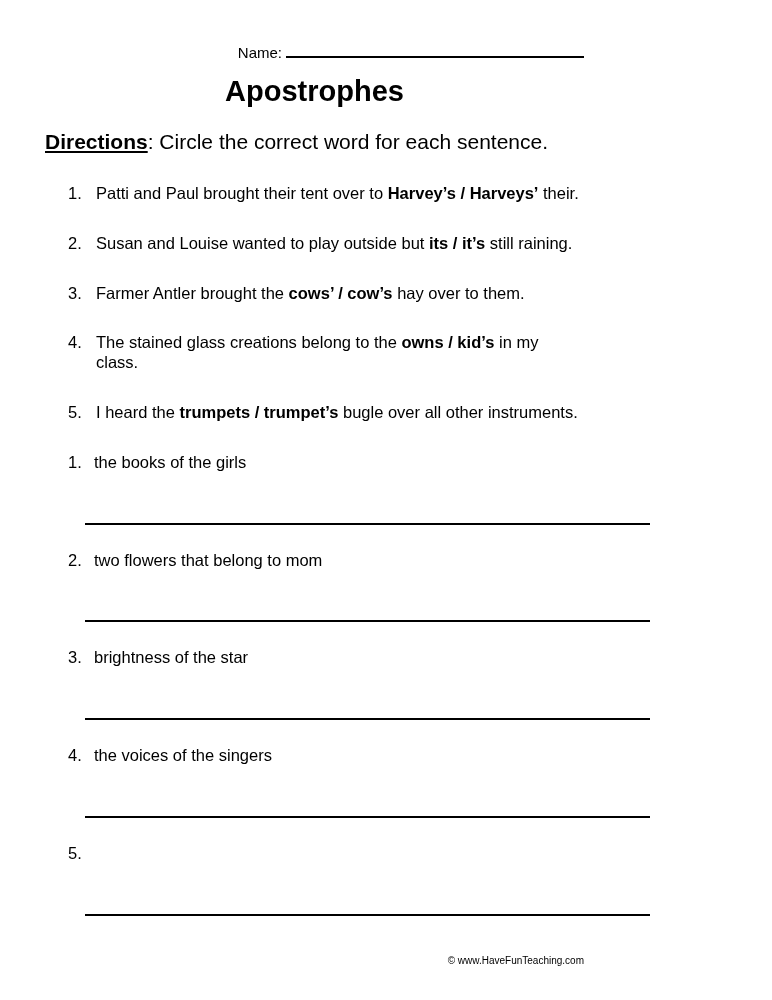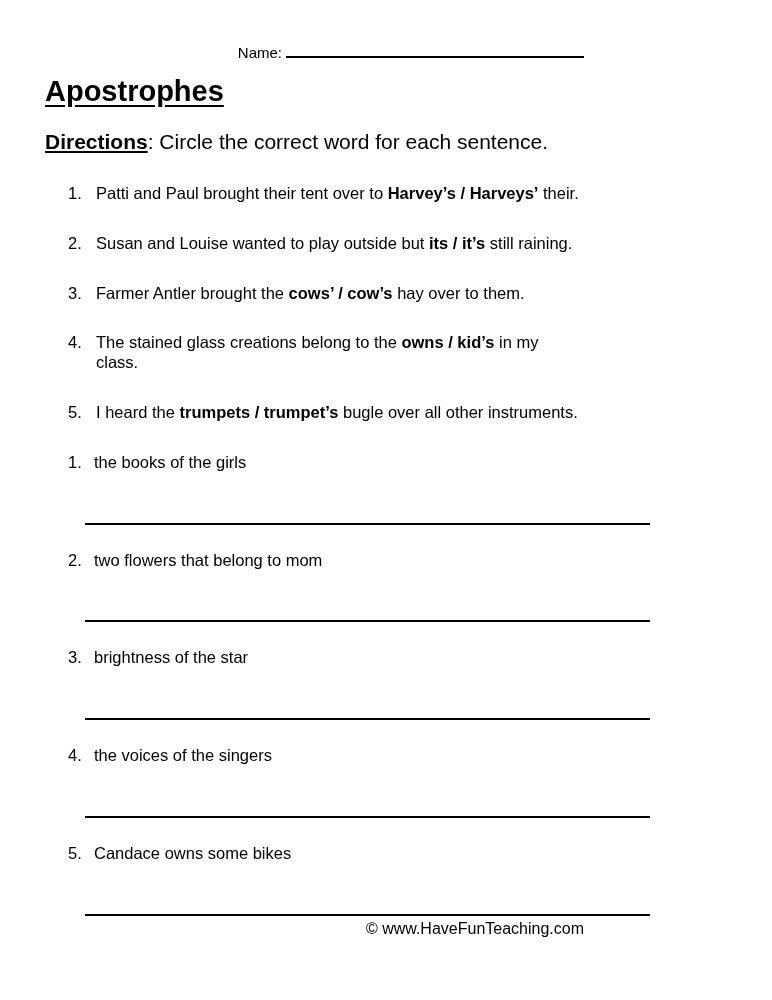--- a/index.html
+++ b/index.html
@@ -27,24 +27,23 @@
   .name-label { vertical-align: bottom; }
   .name-line {
     display: inline-block;
     width: 298px;
     height: 14px;
     border-bottom: 2px solid #000;
     margin-left: 4px;
   }
   
   .title {
-    text-align: left;
+    text-align: center;
     font-size: 29px;
     font-weight: bold;
-    text-decoration: underline;
     text-underline-offset: 4px;
     margin: 14px 0 0 0;
   }
   
   .directions {
     font-size: 21px;
     margin: 22px 0 0 0;
   }
   .dir-label {
     font-weight: bold;
@@ -81,22 +80,22 @@
   .write-line {
     height: 0;
     border-bottom: 2.5px solid #000;
     width: 565px;
     margin: 50px 0 26px 17px;
   }
   
   .footer {
     position: absolute;
     right: 68px;
-    bottom: 62px;
-    font-size: 16px;
+    bottom: 34px;
+    font-size: 10px;
   }
 </style>
 </head>
 <body>
 
 <div class="page">
 
   <div class="name-row">
     <span class="name-label">Name:</span><span class="name-line"></span>
   </div>
@@ -167,21 +166,20 @@
       <div class="p-row">
         <span class="p-num">4.</span>
         <span>the voices of the singers</span>
       </div>
       <div class="write-line"></div>
     </div>
 
     <div class="p-item">
       <div class="p-row">
         <span class="p-num">5.</span>
-        <span>Candace owns some bikes</span>
       </div>
       <div class="write-line"></div>
     </div>
 
   </div>
 
   <div class="footer">© www.HaveFunTeaching.com</div>
 
 </div>
 

